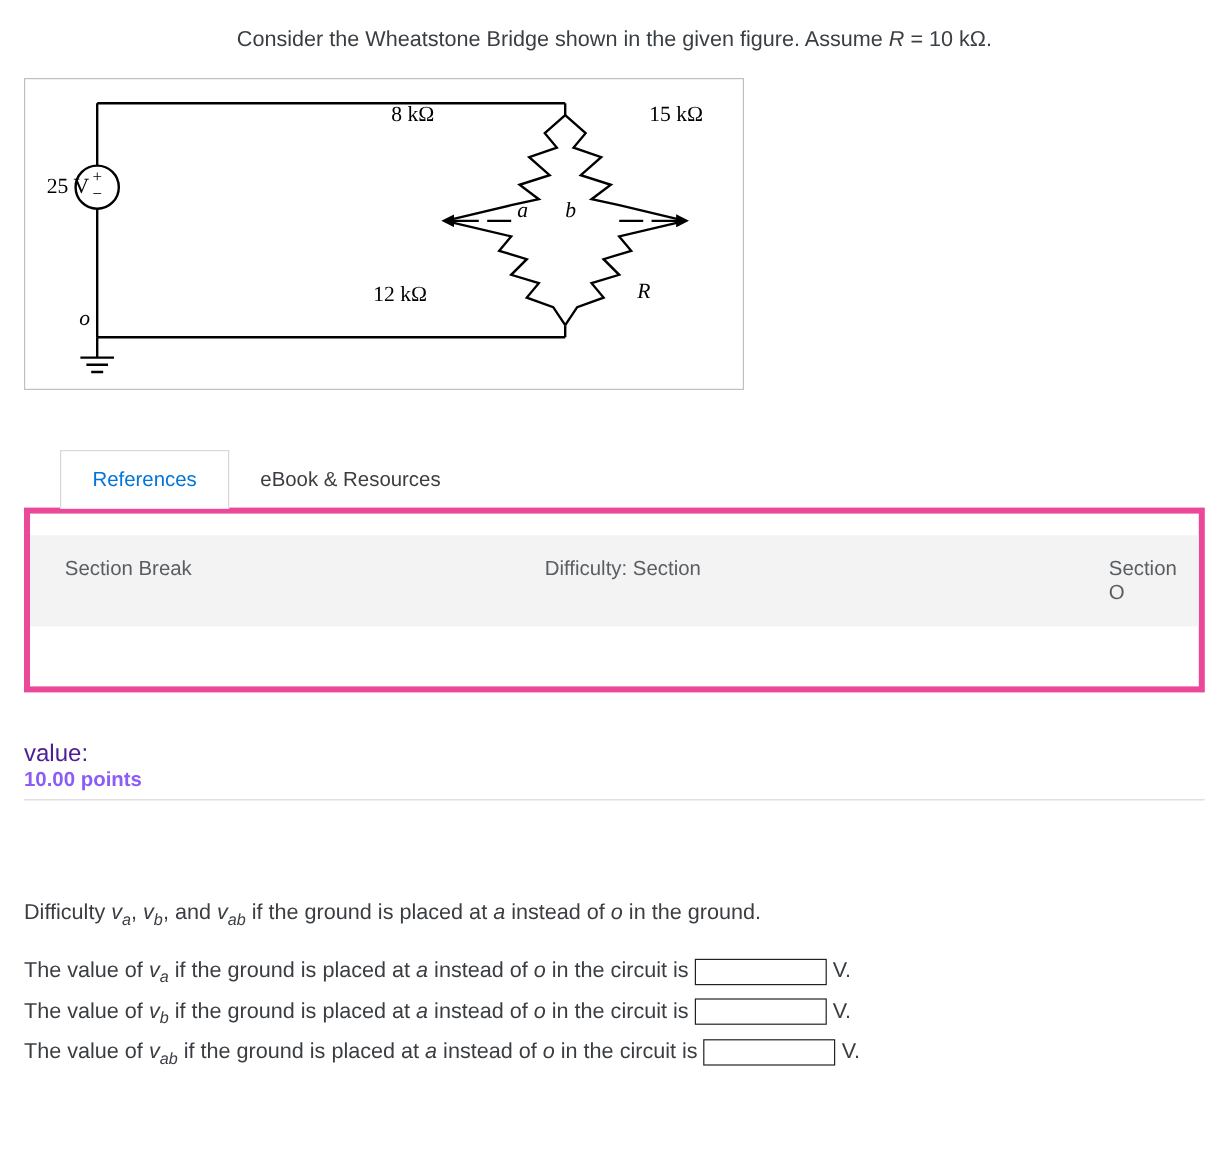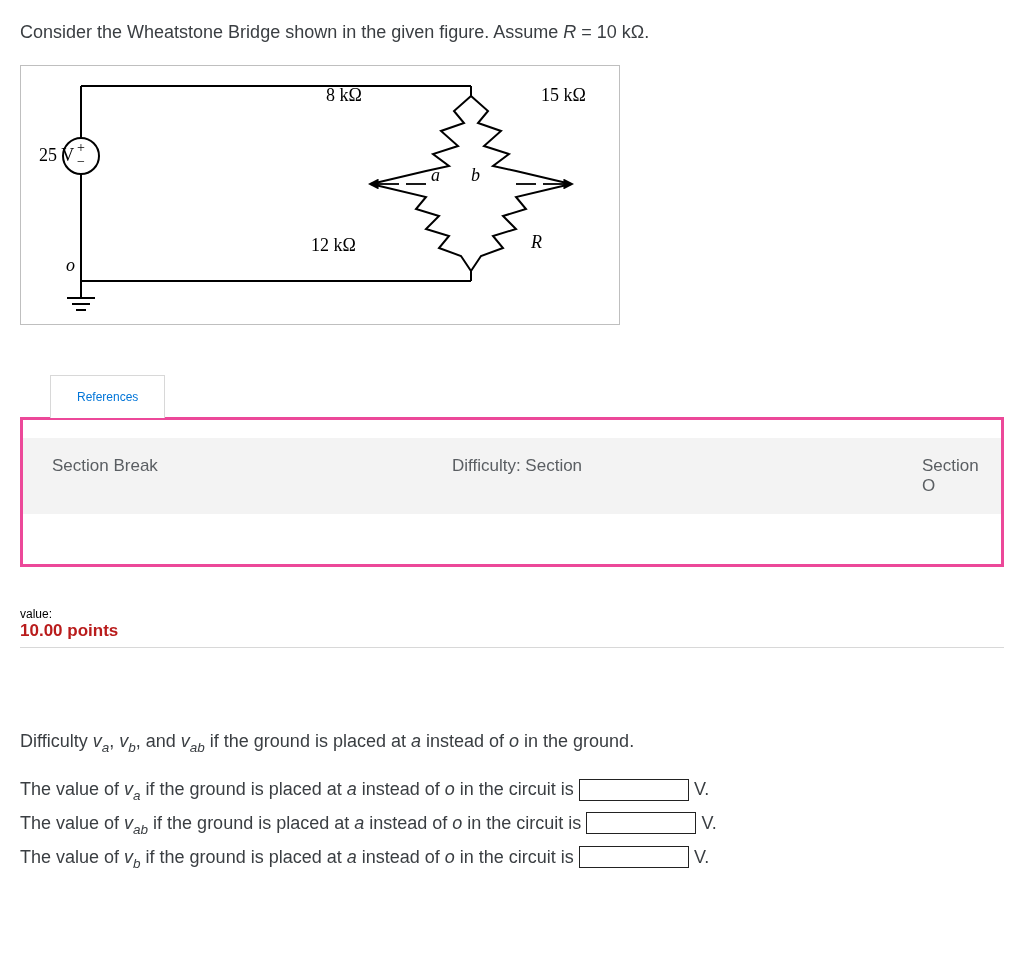--- a/index.html
+++ b/index.html
@@ -8,77 +8,78 @@
     padding: 20px 20px 20px 20px;
     font-family: Arial, Helvetica, sans-serif;
     color: #3a3e42;
     font-size: 18px;
     background: #fff;
     width: 1024px;
   }
   .prompt {
     margin-bottom: 20px;
     line-height: 1.4;
+    text-align: center;
   }
   .italic-var { font-style: italic; }
   .figure-box {
     border: 1px solid #bfbfbf;
     width: 600px;
     height: 260px;
     position: relative;
     margin-bottom: 50px;
     font-family: 'Times New Roman', serif;
   }
   .figure-box svg { display: block; }
   .tab-row {
     display: flex;
     align-items: flex-end;
     margin-top: 20px;
   }
   .tab {
     padding: 14px 26px;
-    font-size: 12px;
+    font-size: 17px;
     color: #3a3e42;
     cursor: pointer;
   }
   .tab.active {
     border: 1px solid #d8d8d8;
     border-bottom: none;
     color: #0275d8;
     background: #fff;
     position: relative;
     z-index: 2;
     margin-left: 30px;
   }
   .tab.inactive {
     border: none;
   }
   .info-panel {
-    border: 3px solid #ec4899;
+    border: 5px solid #ec4899;
     margin-top: -1px;
     padding: 18px 0 50px 0;
     width: 100%;
     overflow: hidden;
   }
   .info-bar {
     background: #f3f3f3;
     padding: 18px 30px;
     margin-left: -1px;
     display: flex;
     font-size: 17px;
     color: #5a5e62;
   }
   .info-bar > div:nth-child(1){ flex: 0 0 400px; }
   .info-bar > div:nth-child(2){ flex: 0 0 470px; }
   .value-block {
     margin-top: 40px;
     font-size: 17px;
   }
-  .value-label { color: #000000; font-size: 12px;}
-  .value-points { font-weight: 600; color: #b91c1c; }
+  .value-label { color: #4c1d95; font-size: 20px;}
+  .value-points { font-weight: 600; color: #8b5cf6; }
   hr.thin {
     border: none;
     border-top: 1px solid #d8d8d8;
     margin: 6px 0 80px 0;
   }
   .question-body { font-size: 18px; line-height: 1.5; }
   .answer-line { margin: 4px 0; }
   .answer-input {
     border: 1px solid #222;
     width: 110px;
@@ -142,20 +143,21 @@
 
   <line x1="522" y1="118" x2="550" y2="118" stroke="#000" stroke-width="1.8" marker-end="url(#arrow)"></line>
   <line x1="515" y1="118" x2="495" y2="118" stroke="#000" stroke-width="1.8"></line>
   <text x="450" y="115" font-size="18" font-style="italic" font-family="serif">b</text>
 
 </svg>
 </div>
 
 <div class="tab-row">
   <div class="tab active">References</div>
+  <div class="tab inactive">eBook &amp; Resources</div>
 </div>
 
 <div class="info-panel">
   <div class="info-bar">
     <div>Section Break</div>
     <div>Difficulty: Section</div>
     <div>Section O</div>
   </div>
 </div>
 
@@ -171,24 +173,24 @@
     <span>Difficulty </span><span class="italic-var">v</span><sub>a</sub><span>, </span><span class="italic-var">v</span><sub>b</sub><span>, and </span><span class="italic-var">v</span><sub>ab</sub><span> if the ground is placed at </span><span class="italic-var">a</span><span> instead of </span><span class="italic-var">o</span><span> in the ground.</span>
   </p>
 
   <div class="answer-line">
     <span>The value of </span><span class="italic-var">v</span><sub>a</sub><span> if the ground is placed at </span><span class="italic-var">a</span><span> instead of </span><span class="italic-var">o</span><span> in the circuit is </span>
     <input type="text" class="answer-input" style="">
     <span>V.</span>
   </div>
 
   <div class="answer-line">
-    <span>The value of </span><span class="italic-var">v</span><sub>ab</sub><span> if the ground is placed at </span><span class="italic-var">a</span><span> instead of </span><span class="italic-var">o</span><span> in the circuit is </span>
+    <span>The value of </span><span class="italic-var">v</span><sub>b</sub><span> if the ground is placed at </span><span class="italic-var">a</span><span> instead of </span><span class="italic-var">o</span><span> in the circuit is </span>
     <input type="text" class="answer-input" style="">
     <span>V.</span>
   </div>
 
   <div class="answer-line">
-    <span>The value of </span><span class="italic-var">v</span><sub>b</sub><span> if the ground is placed at </span><span class="italic-var">a</span><span> instead of </span><span class="italic-var">o</span><span> in the circuit is </span>
+    <span>The value of </span><span class="italic-var">v</span><sub>ab</sub><span> if the ground is placed at </span><span class="italic-var">a</span><span> instead of </span><span class="italic-var">o</span><span> in the circuit is </span>
     <input type="text" class="answer-input" style="">
     <span>V.</span>
   </div>
 
 </div>
 
 </body></html>

